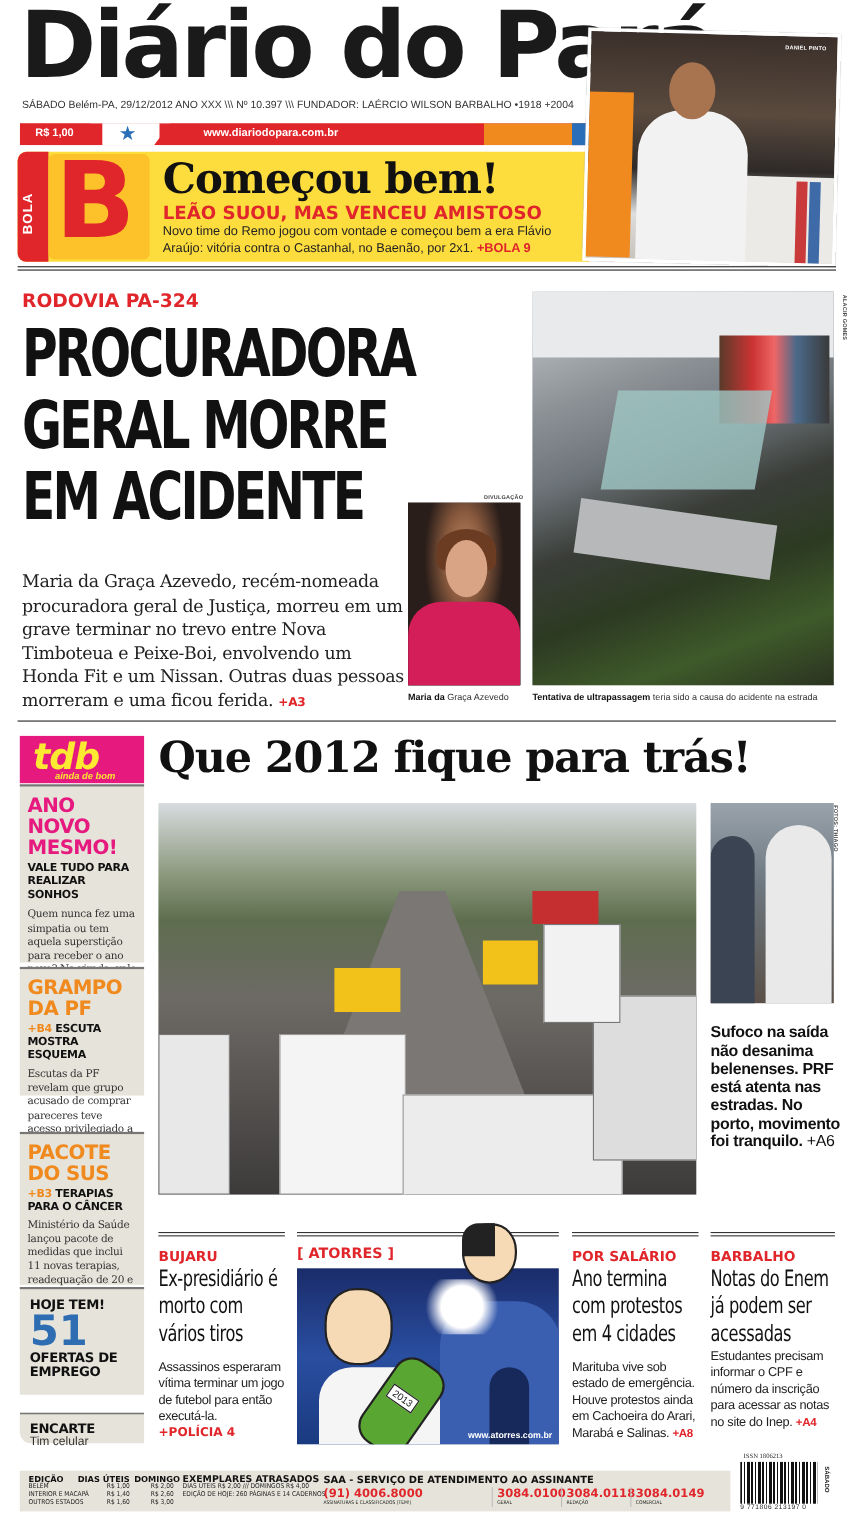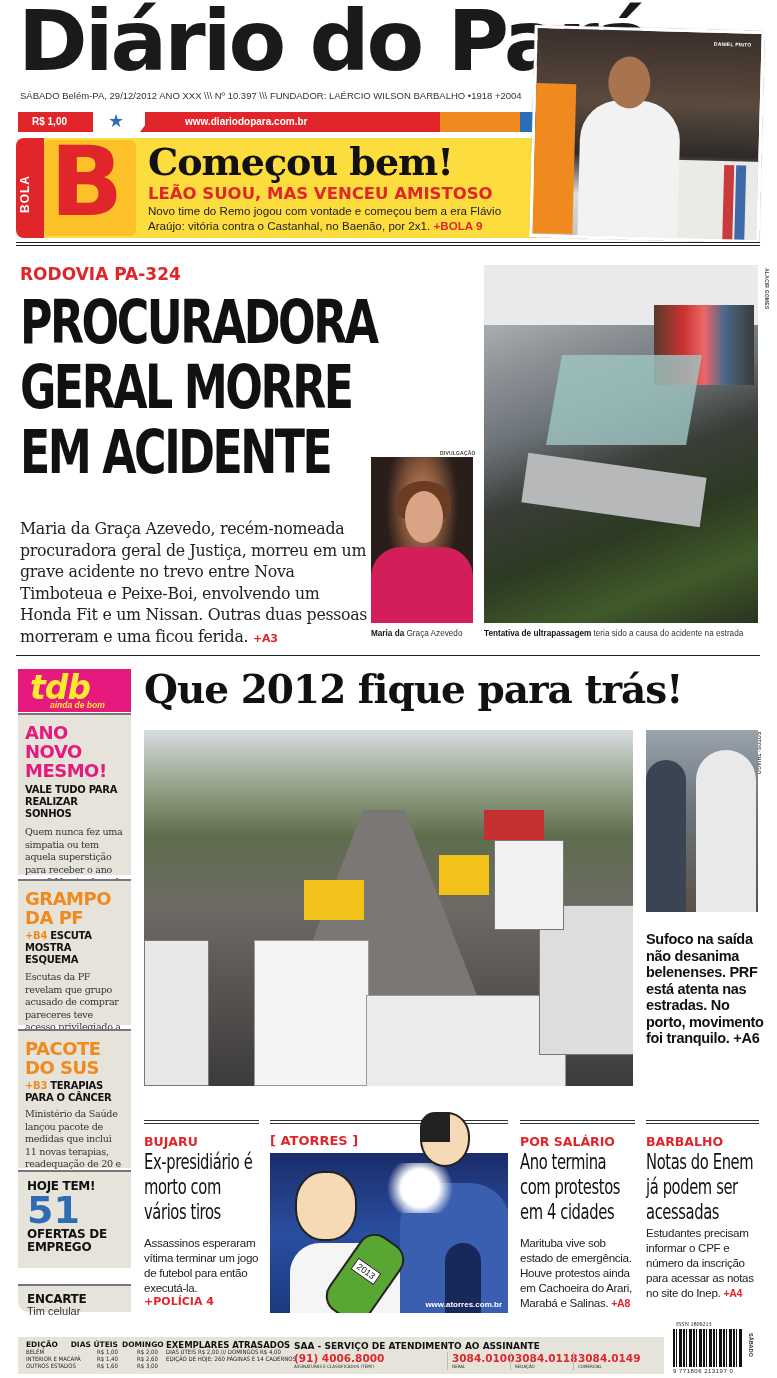--- a/index.html
+++ b/index.html
@@ -121,21 +121,21 @@
 
 <div class="abs sepline"></div>
 
 <div class="abs kicker">RODOVIA PA-324</div>
 <div class="abs headline">
   <div>PROCURADORA</div>
   <div>GERAL MORRE</div>
   <div>EM ACIDENTE</div>
 </div>
 <div class="abs lede">
-  <span>Maria da Graça Azevedo, recém-nomeada procuradora geral de Justiça, morreu em um grave acidente no trevo entre Nova Timboteua e Peixe-Boi, envolvendo um Honda Fit e um Nissan. Outras duas pessoas morreram e uma ficou ferida.</span>
+  <span>Maria da Graça Azevedo, recém-nomeada procuradora geral de Justiça, morreu em um grave terminar no trevo entre Nova Timboteua e Peixe-Boi, envolvendo um Honda Fit e um Nissan. Outras duas pessoas morreram e uma ficou ferida.</span>
   <span class="red" style="font-family:'DejaVu Sans',sans-serif;font-size:11px">+A3</span>
 </div>
 <div class="abs credit" style="left:440px;top:450px">DIVULGAÇÃO</div>
 <div class="abs portrait">
   <div class="hair"></div>
     <div class="face"></div>
     <div class="dress"></div>
 </div>
 <div class="abs caption" style="left:371px;top:629px">
   <b>Maria da</b> <span>Graça Azevedo</span>
@@ -155,21 +155,21 @@
 
 <div class="abs tdblogo"></div>
 <div class="abs tdbmain">tdb</div>
 <div class="abs tdbsub">ainda de bom</div>
 
 <div class="box" style="top:713px;height:162px;padding:8px 7px">
   <div class="boxtitle magenta" style="width:100px">ANO NOVO MESMO!</div>
   <div class="boxsub" style="margin-top:4px">VALE TUDO PARA REALIZAR SONHOS</div>
   <div class="boxbody" style="margin-top:6px">Quem nunca fez uma simpatia ou tem aquela superstição para receber o ano novo? Na virada, vale tudo para realizar desejos.</div>
 </div>
-<div class="box" style="top:879px;height:146px;padding:8px 7px">
+<div class="box" style="top:879px;height:117px;padding:8px 7px">
   <div class="boxtitle orange" style="width:100px">GRAMPO DA PF</div>
   <div class="boxsub" style="margin-top:3px"><span class="orange">+B4</span> <span>ESCUTA MOSTRA ESQUEMA</span></div>
   <div class="boxbody" style="margin-top:5px">Escutas da PF revelam que grupo acusado de comprar pareceres teve acesso privilegiado a documento da AGU.</div>
 </div>
 <div class="box" style="top:1029px;height:139px;padding:8px 7px">
   <div class="boxtitle orange" style="width:100px">PACOTE DO SUS</div>
   <div class="boxsub" style="margin-top:3px"><span class="orange">+B3</span> <span>TERAPIAS PARA O CÂNCER</span></div>
   <div class="boxbody" style="margin-top:4px">Ministério da Saúde lançou pacote de medidas que inclui 11 novas terapias, readequação de 20 e exclusão de nove.</div>
 </div>
 <div class="box" style="top:1170px;height:98px;padding:8px 9px">
@@ -194,21 +194,21 @@
   <div class="bus" style="left:350px;top:110px;width:70px;height:90px;background:#f2f2f2"></div>
   <div class="abs" style="left:340px;top:80px;width:60px;height:30px;background:#c62f2f"></div>
 </div>
 <div class="abs credit" style="left:762px;top:732px;transform:rotate(90deg);transform-origin:0 0;width:60px">FOTOS: THIAGO GOMES</div>
 <div class="abs portimg">
     <div class="m2"></div>
     <div class="man"></div>
   </div>
 <div class="abs sufoco">
   <span>Sufoco na saída não desanima belenenses. PRF está atenta nas estradas. No porto, movimento foi tranquilo.</span>
-  <span style="font-weight:700">+A6</span>
+  <span style="font-weight:400">+A6</span>
 </div>
 
 <div class="bottomsep" style="left:144px;width:115px"></div>
 <div class="bottomsep" style="left:270px;width:238px"></div>
 <div class="bottomsep" style="left:520px;width:115px"></div>
 <div class="bottomsep" style="left:646px;width:113px"></div>
 
 <div class="abs" style="left:144px;top:1134px;width:120px">
   <div class="sec-kicker">BUJARU</div>
   <div class="sec-title" style="margin-top:1px">Ex-presidiário é morto com vários tiros</div>

